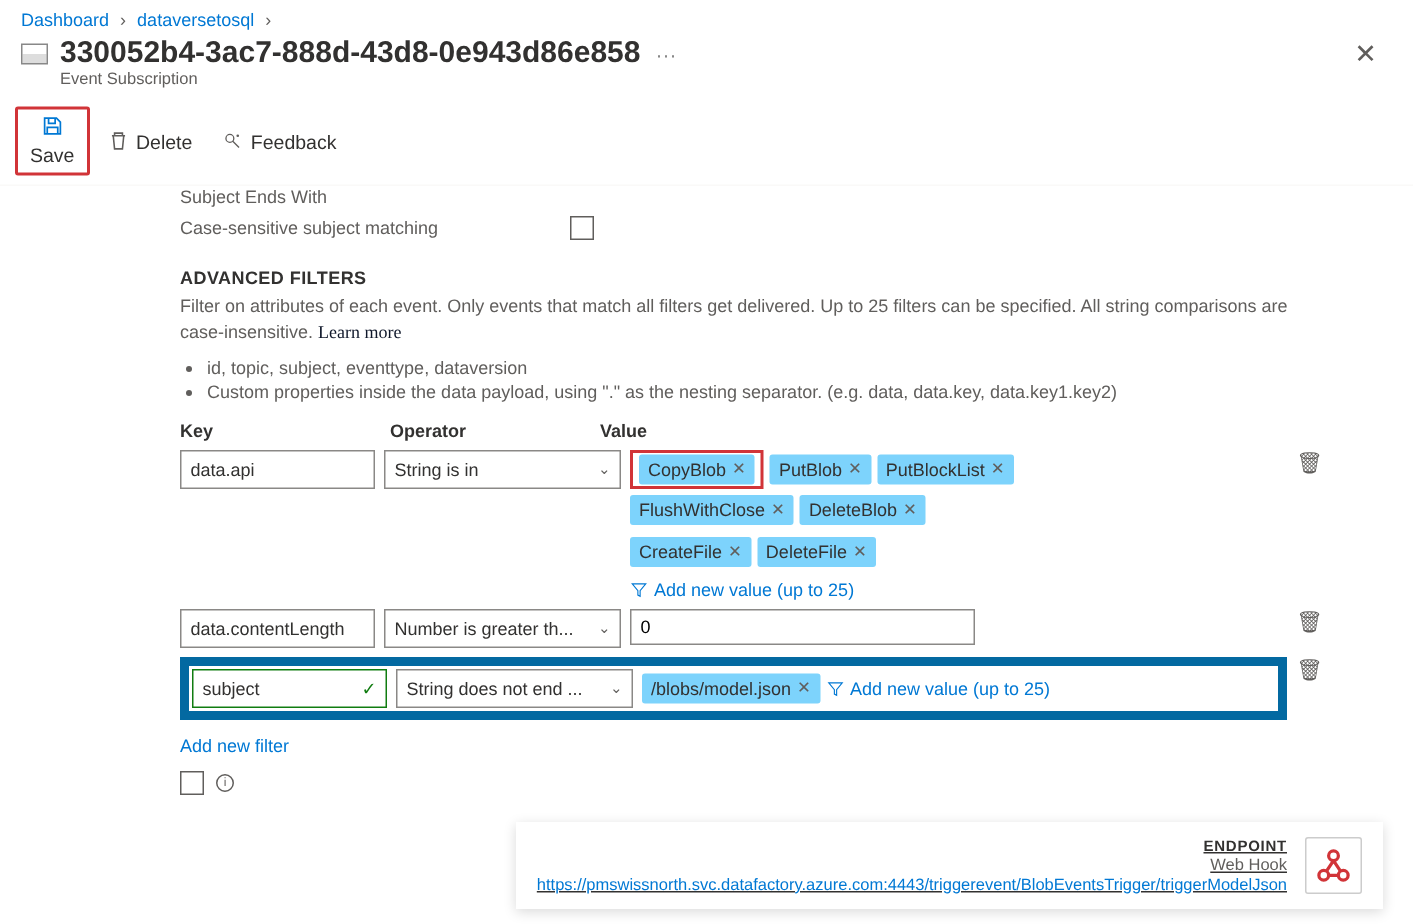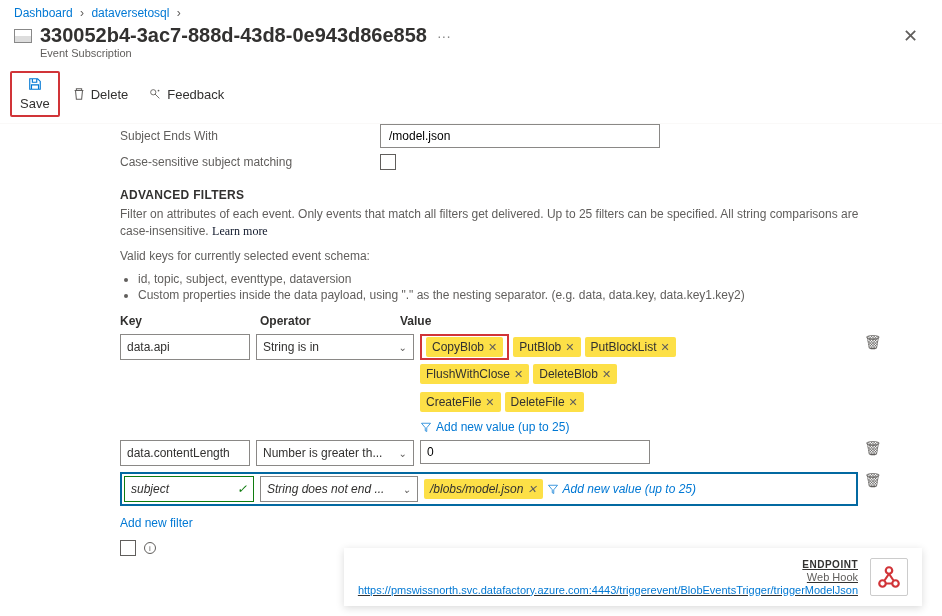--- a/index.html
+++ b/index.html
@@ -41,29 +41,29 @@
 .col-op { width: 140px; }
 .col-val { flex: 1; }
 
 .filter-row { display: flex; align-items: flex-start; margin-bottom: 6px; gap: 6px; }
 .key-input { width: 130px; border: 1px solid #8a8886; padding: 4px 6px; font-size: 12px; height: 26px; display:flex; align-items:center; }
 .key-input.valid { border-color: #107c10; position: relative; }
 .key-input.valid::after { content: "✓"; color: #107c10; position: absolute; right: 6px; }
 .op-select { width: 158px; border: 1px solid #8a8886; padding: 4px 6px; font-size: 12px; height: 26px; display: flex; justify-content: space-between; align-items: center; }
 .chev { font-size: 10px; color: #605e5c; }
 .values-area { flex: 1; display: flex; flex-wrap: wrap; gap: 4px; align-items: center; }
-.tag { background: #fde047; border-radius: 2px; padding: 3px 6px; font-size: 12px; display: inline-flex; align-items: center; gap: 4px; }
+.tag { background: #7dd3fc; border-radius: 2px; padding: 3px 6px; font-size: 12px; display: inline-flex; align-items: center; gap: 4px; }
 .tag .x { color: #605e5c; font-size: 11px; cursor: pointer; }
 .add-val { color: #0078d4; font-size: 12px; display: inline-flex; align-items: center; gap: 4px; cursor: pointer; }
 .add-val svg { width: 12px; height: 12px; }
 .del-icon { color: #605e5c; cursor: pointer; margin-left: auto; font-size: 14px; width: 18px; text-align: center; }
 .val-input { border: 1px solid #8a8886; padding: 4px 6px; font-size: 12px; width: 60px; height: 24px; }
 
 .hl-tag { border: 2px solid #d13438; padding: 1px 4px; }
-.hl-row { border: 2px solid #0369a1; padding: 2px; font-style: italic; }
+.hl-row { border: 6px solid #0369a1; padding: 2px; }
 
 .add-filter { color: #0078d4; font-size: 12px; margin: 10px 0; cursor: pointer; }
 .enable-row { display: flex; align-items: center; gap: 8px; font-size: 12px; color: #323130; margin-top: 8px; }
 .info-icon { width: 12px; height: 12px; border: 1px solid #605e5c; border-radius: 50%; display: inline-flex; align-items: center; justify-content: center; font-size: 8px; color: #605e5c; }
 
 .endpoint-card { position: absolute; right: 20px; bottom: 10px; box-shadow: 0 2px 8px rgba(0,0,0,0.15); background: #fff; padding: 10px 14px; display: flex; align-items: center; gap: 12px; max-width: 700px; }
 .endpoint-txt { text-align: right; font-size: 11px; text-decoration: underline; }
 .endpoint-txt .lbl { font-weight: 600; font-size: 10px; color: #323130; letter-spacing: 0.5px; }
 .endpoint-txt .sub { color: #605e5c; margin: 1px 0; }
 .endpoint-txt .url { color: #0078d4; }
@@ -108,33 +108,31 @@
         <circle cx="12" cy="4" r="1" fill="#605e5c"></circle>
       </svg>
     <span>Feedback</span>
   </div>
 </div>
 
 <div class="content">
 
   <div class="field-row">
     <div class="field-label">Subject Ends With</div>
-    <input class="text-input" value="/model.json" style="">
   </div>
   <div class="field-row">
     <div class="field-label">Case-sensitive subject matching</div>
     <div class="checkbox"></div>
   </div>
 
   <div class="section-title">ADVANCED FILTERS</div>
   <div class="help-text">
     <span>Filter on attributes of each event. Only events that match all filters get delivered. Up to 25 filters can be specified. All string comparisons are case-insensitive.</span>
     <a>Learn more</a>
   </div>
-  <div class="help-text">Valid keys for currently selected event schema:</div>
   <ul class="bullets">
     <li>id, topic, subject, eventtype, dataversion</li>
     <li>Custom properties inside the data payload, using "." as the nesting separator. (e.g. data, data.key, data.key1.key2)</li>
   </ul>
 
   <div class="col-headers">
     <div class="col-key">Key</div>
     <div class="col-op">Operator</div>
     <div class="col-val">Value</div>
   </div>

